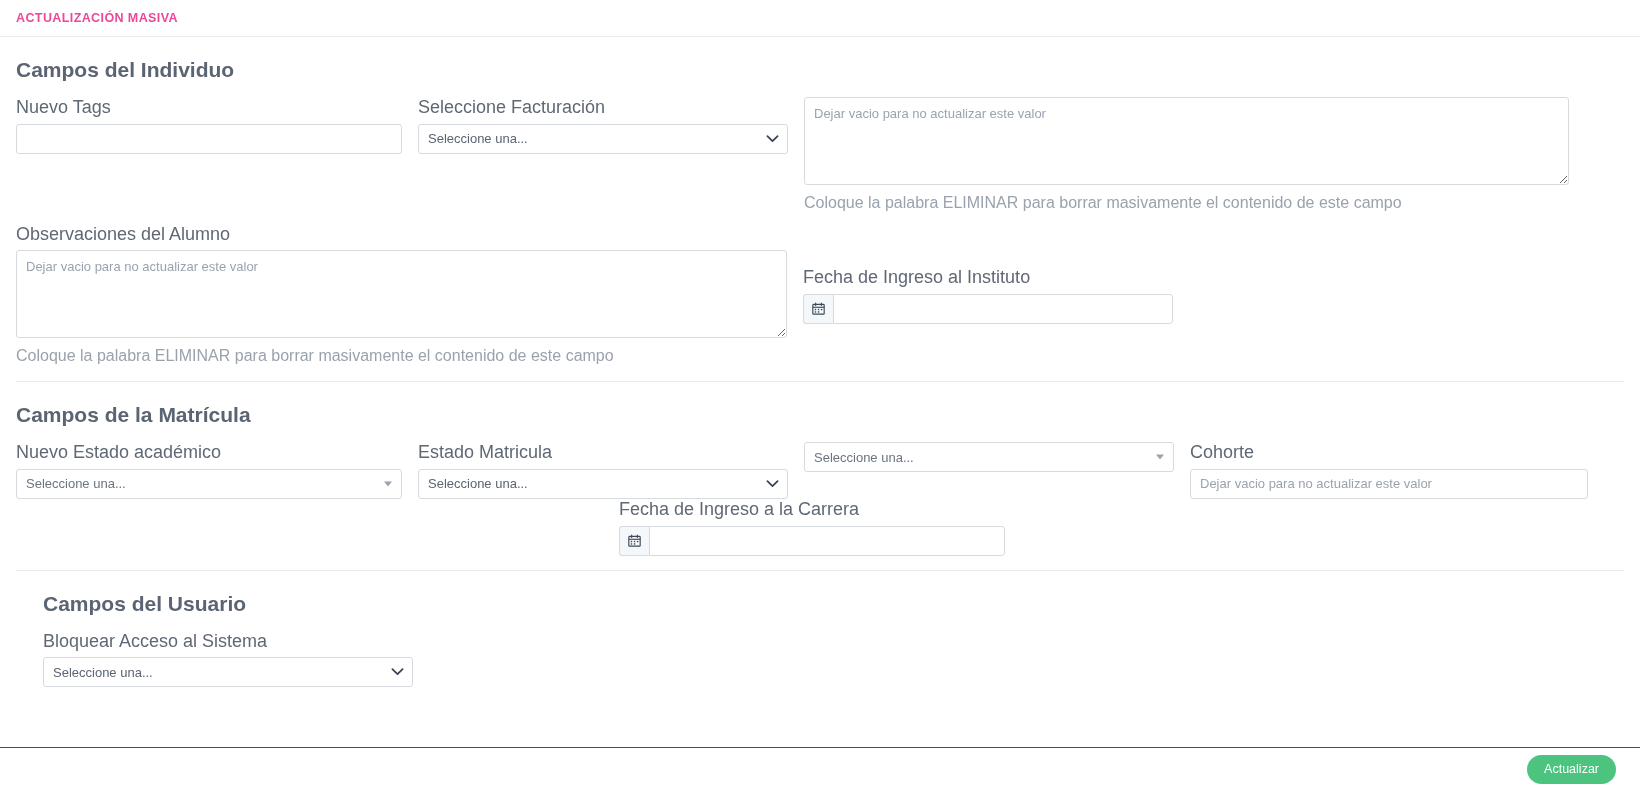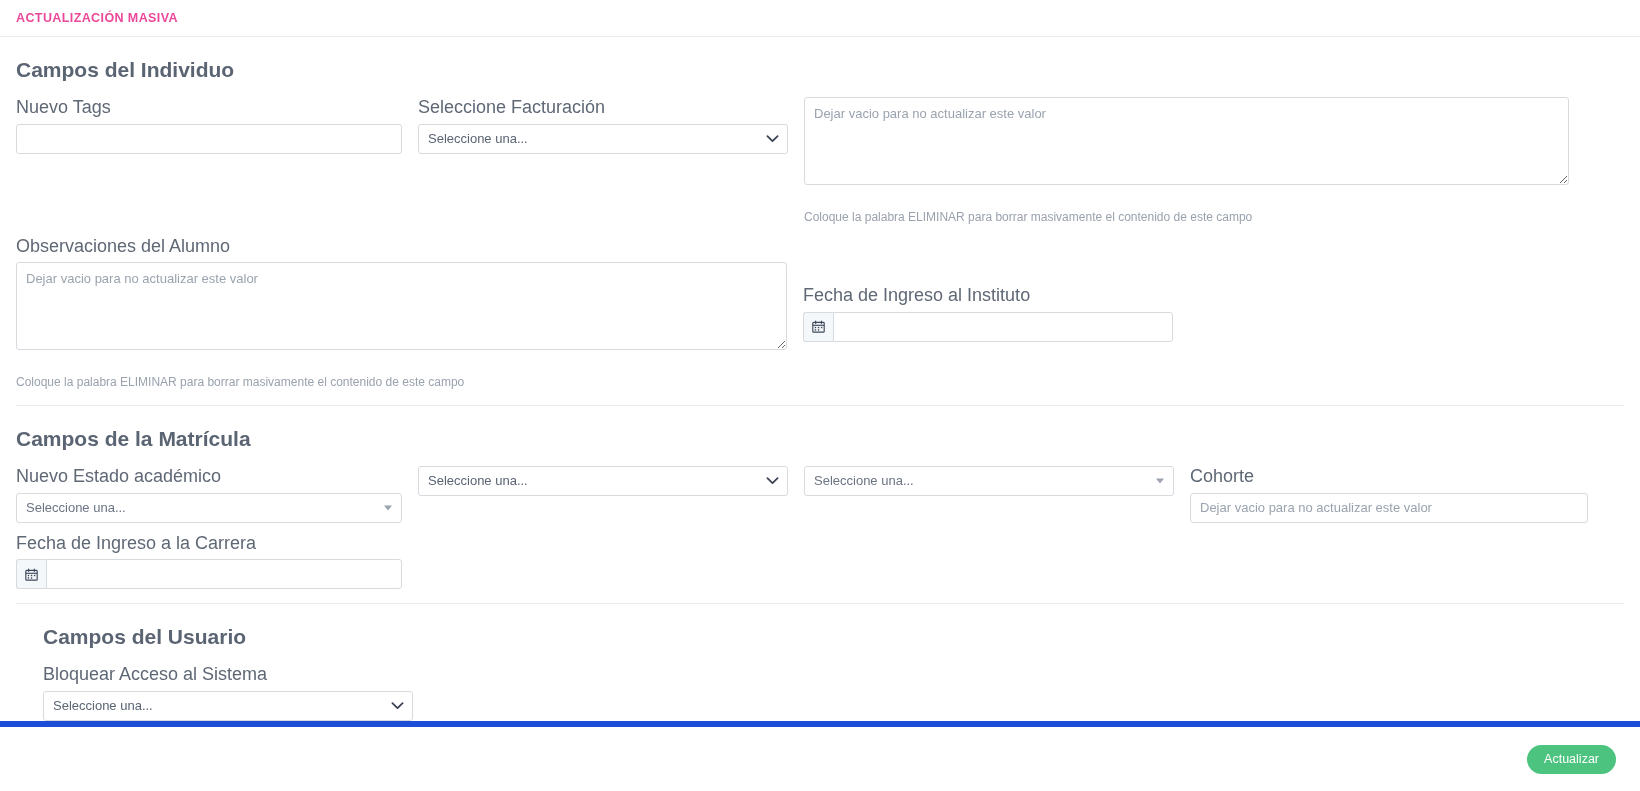--- a/index.html
+++ b/index.html
@@ -51,23 +51,23 @@
   .field-label {
     display: block;
     font-size: 18px;
     color: #5f6875;
     margin-bottom: 5px;
     line-height: 1.2;
   }
 
   .help-text {
     display: block;
-    font-size: 12px;
+    font-size: 16px;
     color: #9aa2ad;
-    margin-top: 21px;
+    margin-top: 4px;
     line-height: 1.3;
   }
 
   
   .text-input {
     width: 100%;
     height: 30px;
     border: 1px solid #d7dbe0;
     border-radius: 3px;
     background: #fff;
@@ -155,22 +155,22 @@
     border-radius: 0 3px 3px 0;
   }
 
   
   .sub-section { padding-left: 27px; }
 
   
   .form-footer {
     position: absolute;
     left: 0; right: 0; bottom: 0;
-    height: 70px;
-    border-top: 6px solid #1d4ed8;
+    height: 44px;
+    border-top: 1px solid #1d4ed8;
     display: flex; align-items: center; justify-content: flex-end;
     padding-right: 24px;
   }
   .btn-primary {
     background: #4cc47f;
     border: 0;
     color: #ffffff;
     font-size: 12.5px;
     font-family: "Liberation Sans", sans-serif;
     padding: 7px 17px;
@@ -270,20 +270,21 @@
 
       <div class="field w-m1">
         <label class="field-label">Nuevo Estado académico</label>
         <div class="s2">
           <span>Seleccione una...</span>
           <span class="s2-tri"></span>
         </div>
       </div>
 
       <div class="field w-m2">
+        <label class="field-label">Estado Matricula</label>
         <div class="select-wrap">
           <select class="native-select">
             <option>Seleccione una...</option>
           </select>
           <span class="chev">
             <svg width="13" height="9" viewBox="0 0 13 9" aria-hidden="true">
               <path d="M1.4 1.6 L6.5 6.6 L11.6 1.6" fill="none" stroke="#3b4455" stroke-width="1.8" stroke-linecap="round" stroke-linejoin="round"></path>
             </svg>
           </span>
         </div>
@@ -296,21 +297,21 @@
         </div>
       </div>
 
       <div class="field w-m4" style="padding-right:0;">
         <label class="field-label">Cohorte</label>
         <input class="text-input" type="text" placeholder="Dejar vacio para no actualizar este valor" style="">
       </div>
 
     </div>
 
-    <div class="row" style="margin-top:10px;">
+    <div class="row" style="justify-content:center;">
       <div class="field w-fecha-carrera">
         <label class="field-label">Fecha de Ingreso a la Carrera</label>
         <div class="input-group">
           <span class="input-group-addon">
             <svg width="13" height="13" viewBox="0 0 16 16" aria-hidden="true">
               <rect x="1" y="3" width="14" height="12" rx="1" fill="none" stroke="#3e4859" stroke-width="1.4"></rect>
               <path d="M1 6.5 H15" stroke="#3e4859" stroke-width="1.4"></path>
               <path d="M4.5 1.2 V4.2 M11.5 1.2 V4.2" stroke="#3e4859" stroke-width="1.4" stroke-linecap="round"></path>
               <rect x="3.4" y="8.4" width="1.7" height="1.7" fill="#3e4859"></rect>
               <rect x="7.2" y="8.4" width="1.7" height="1.7" fill="#3e4859"></rect>

